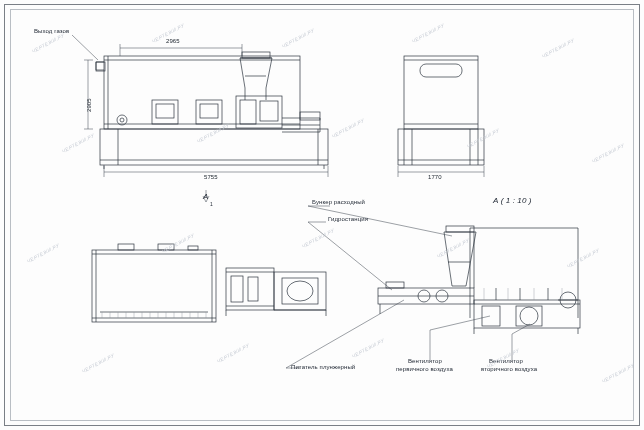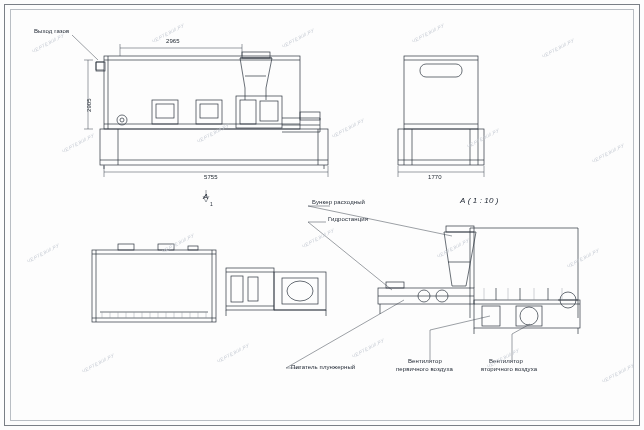--- a/index.html
+++ b/index.html
@@ -265,21 +265,21 @@
 
   <div class="lbl" style="left:34px; top:28px;">Выход газов</div>
 
   <div class="lbl dim" style="left:166px; top:38px;">2965</div>
   <div class="lbl dim vert" style="left:86px; top:112px;">2905</div>
   <div class="lbl dim" style="left:204px; top:174px;">5755</div>
   <div class="lbl dim" style="left:428px; top:174px;">1770</div>
 
   <div class="lbl big it" style="left:203px; top:192px;">А</div>
   <div class="lbl" style="left:210px; top:201px; font-size:5px;">1</div>
-  <div class="lbl big it" style="left:460px; top:196px;">А ( 1 : 10 )</div>
+  <div class="lbl big it" style="left:493px; top:196px;">А ( 1 : 10 )</div>
 
   <div class="lbl" style="left:312px; top:199px;">Бункер расходный</div>
   <div class="lbl" style="left:328px; top:216px;">Гидростанция</div>
   <div class="lbl" style="left:291px; top:364px;">Питатель плунжерный</div>
 
   <div class="lbl" style="left:408px; top:358px;">Вентилятор</div>
   <div class="lbl" style="left:396px; top:366px;">первичного воздуха</div>
   <div class="lbl" style="left:489px; top:358px;">Вентилятор</div>
   <div class="lbl" style="left:481px; top:366px;">вторичного воздуха</div>
 

